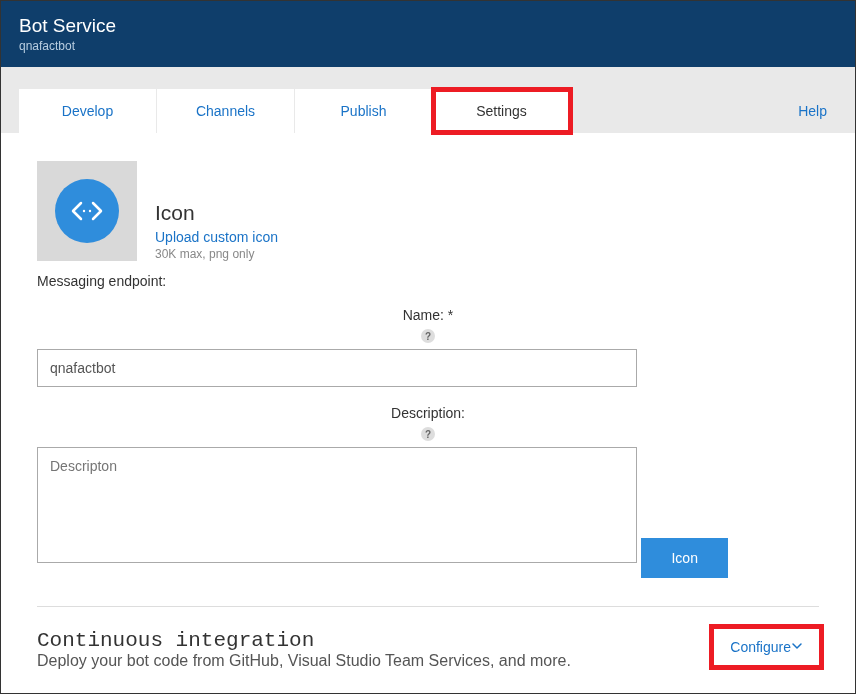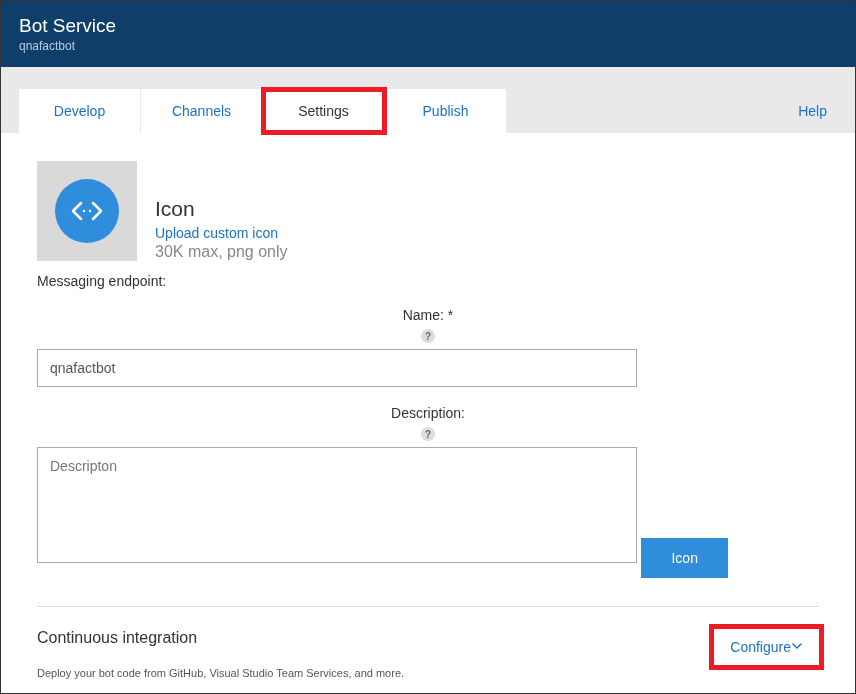--- a/index.html
+++ b/index.html
@@ -18,21 +18,21 @@
     }
     .header-title { font-size: 19px; font-weight: 400; }
     .header-subtitle { font-size: 12px; color: #b8cde0; margin-top: 2px; }
     .toolbar-area {
       background: #e9e9e9;
       padding: 22px 18px 0 18px;
       position: relative;
     }
     .tabs { display: flex; }
     .tab {
-      width: 122px;
+      width: 138px;
       text-align: center;
       padding: 14px 0;
       font-size: 14px;
       background: #fff;
       color: #1a73c7;
       border-right: 1px solid #e9e9e9;
       cursor: pointer;
     }
     .tab.active { color: #333; }
     .tab.highlighted {
@@ -62,21 +62,21 @@
     }
     .icon-circle {
       width: 64px; height: 64px;
       border-radius: 50%;
       background: #2f8ddc;
       display: flex; align-items: center; justify-content: center;
     }
     .icon-meta { padding-top: 18px; }
     .icon-title { font-size: 21px; color: #333; font-weight: 400; }
     .upload-link { color: #1a73c7; font-size: 14px; margin-top: 4px; cursor: pointer; }
-    .icon-hint { color: #888; font-size: 16px; margin-top: 2px; }
+    .icon-hint { color: #888; font-size: 12px; margin-top: 2px; }
     .endpoint-label { font-size: 14px; color: #333; margin-top: 12px; }
     .endpoint-value { font-size: 14px; color: #333; margin-top: 4px; word-break: break-all; }
     .field-label { font-size: 14px; color: #333; margin-top: 18px; display: flex; align-items: center; gap: 6px; flex-direction: column; }
     .help-icon {
       display: inline-flex; align-items: center; justify-content: center;
       width: 14px; height: 14px; border-radius: 50%;
       background: #ddd; color: #666; font-size: 10px; font-weight: bold;
     }
     .text-input, .textarea-input {
       width: 600px;
@@ -98,22 +98,22 @@
       cursor: pointer;
     }
     .divider { border: none; border-top: 1px solid #ddd; margin-top: 28px; }
     .ci-row {
       display: flex;
       justify-content: space-between;
       align-items: flex-start;
       margin-top: 22px;
       position: relative;
     }
-    .ci-title { font-size: 16px; color: #333; font-weight: 400; }
-    .ci-desc { font-size: 11px; color: #555; margin-top: 20px; text-align: right; }
+    .ci-title { font-size: 21px; color: #333; font-weight: 400; font-family: Liberation Mono, monospace; }
+    .ci-desc { font-size: 16px; color: #555; margin-top: 0; text-align: right; }
     .configure-btn {
       color: #1a73c7;
       font-size: 14px;
       display: flex;
       align-items: center;
       cursor: pointer;
       padding: 10px 16px;
       outline: 5px solid #ed1c24;
     }
     .chevron { display: inline-block; }
@@ -123,22 +123,22 @@
 
 <div class="header">
   <div class="header-title">Bot Service</div>
   <div class="header-subtitle">qnafactbot</div>
 </div>
 
 <div class="toolbar-area">
   <div class="tabs">
     <div class="tab">Develop</div>
     <div class="tab">Channels</div>
+    <div class="tab">Publish</div>
     <div class="tab active highlighted">Settings</div>
-    <div class="tab">Publish</div>
   </div>
   <div class="help-link">Help</div>
 </div>
 
 <div class="content">
 
   <div class="icon-row">
     <div class="icon-box">
       <div class="icon-circle">
         <svg width="40" height="40" viewBox="0 0 40 40">

